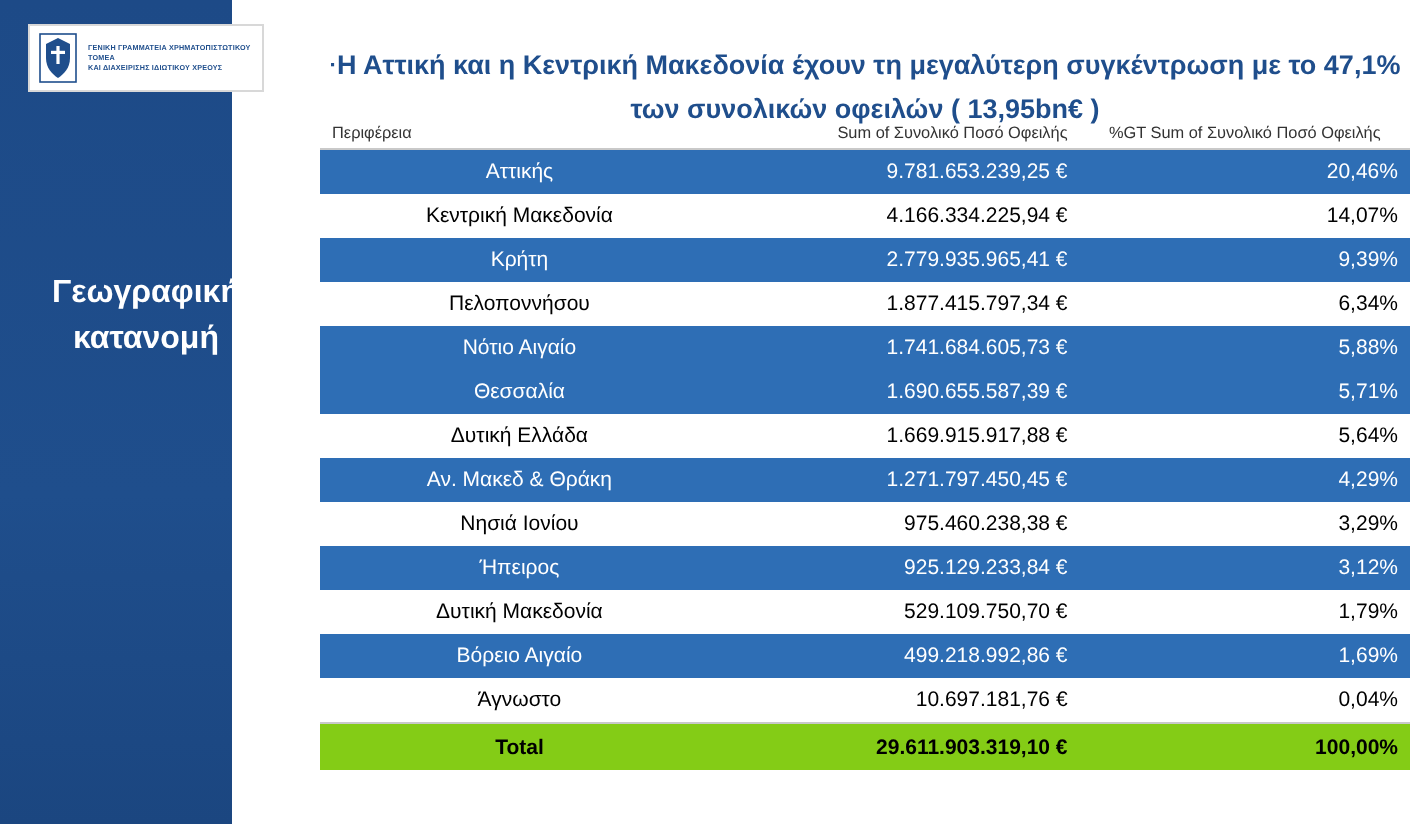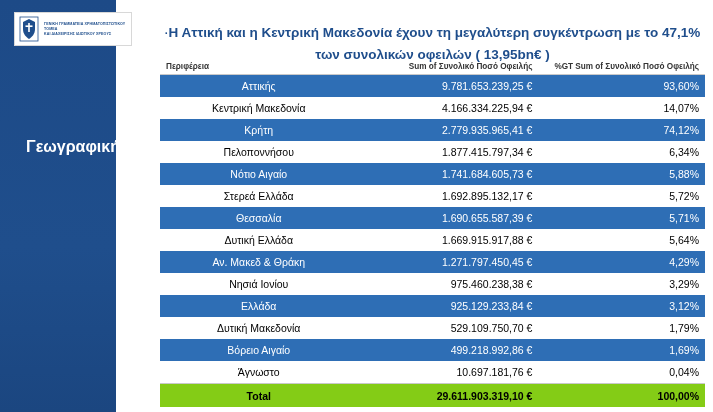--- a/index.html
+++ b/index.html
@@ -89,31 +89,31 @@
     top: 62px;
     width: 545px;
   }
   table.report {
     border-collapse: collapse;
     width: 100%;
     font-size: 10.5px;
     color: #000000;
   }
   table.report th {
-    font-weight: bold;
+    font-weight: normal;
     font-size: 8.2px;
     color: #333333;
     padding: 0 6px 3px 6px;
     border-bottom: 1px solid #c9c9c9;
     white-space: nowrap;
     margin-top: 48px;
   }
   table.report th.c-region { text-align: left; width: 208px; }
   table.report th.c-sum    { text-align: right; width: 180px; }
-  table.report th.c-pct    { text-align: right; width: 157px; }
+  table.report th.c-pct    { width: 157px; }
 
   table.report td {
     padding: 2px 6px;
     height: 18px;
     line-height: 15px;
     white-space: nowrap;
   }
   td.c-region { text-align: center; }
   td.c-sum    { text-align: right; }
   td.c-pct    { text-align: right; }
@@ -147,67 +147,63 @@
       <rect x="6.5" y="9.4" width="7" height="1.6" fill="#ffffff"></rect>
     </svg>
     <div>
       <div class="logo-text">ΓΕΝΙΚΗ ΓΡΑΜΜΑΤΕΙΑ ΧΡΗΜΑΤΟΠΙΣΤΩΤΙΚΟΥ ΤΟΜΕΑ</div>
       <div class="logo-text">ΚΑΙ ΔΙΑΧΕΙΡΙΣΗΣ ΙΔΙΩΤΙΚΟΥ ΧΡΕΟΥΣ</div>
     </div>
   </div>
 
   <div class="panel-title">
     <div>Γεωγραφική</div>
+    <div>κατανομή</div>
   </div>
 </div>
 
 <div class="headline">
   <span class="lead">·</span><span>Η Αττική και η Κεντρική Μακεδονία  έχουν τη μεγαλύτερη συγκέντρωση με το 47,1% των συνολικών οφειλών ( 13,95bn€ )</span>
 </div>
 
 <div class="table-wrap">
   <table class="report">
     <thead>
       <tr>
         <th class="c-region">Περιφέρεια</th>
         <th class="c-sum">Sum of Συνολικό Ποσό Οφειλής</th>
         <th class="c-pct">%GT Sum of Συνολικό Ποσό Οφειλής</th>
       </tr>
     </thead>
     <tbody>
       <tr class="hl">
         <td class="c-region">Αττικής</td>
         <td class="c-sum">9.781.653.239,25 €</td>
-        <td class="c-pct">93,60%</td>
+        <td class="c-pct">20,46%</td>
       </tr>
       <tr class="plain">
         <td class="c-region">Κεντρική Μακεδονία</td>
         <td class="c-sum">4.166.334.225,94 €</td>
         <td class="c-pct">14,07%</td>
       </tr>
       <tr class="hl">
         <td class="c-region">Κρήτη</td>
         <td class="c-sum">2.779.935.965,41 €</td>
-        <td class="c-pct">74,12%</td>
+        <td class="c-pct">9,39%</td>
       </tr>
       <tr class="plain">
         <td class="c-region">Πελοποννήσου</td>
         <td class="c-sum">1.877.415.797,34 €</td>
         <td class="c-pct">6,34%</td>
       </tr>
       <tr class="hl">
         <td class="c-region">Νότιο Αιγαίο</td>
         <td class="c-sum">1.741.684.605,73 €</td>
         <td class="c-pct">5,88%</td>
       </tr>
-      <tr class="plain">
-        <td class="c-region">Στερεά Ελλάδα</td>
-        <td class="c-sum">1.692.895.132,17 €</td>
-        <td class="c-pct">5,72%</td>
-      </tr>
       <tr class="hl">
         <td class="c-region">Θεσσαλία</td>
         <td class="c-sum">1.690.655.587,39 €</td>
         <td class="c-pct">5,71%</td>
       </tr>
       <tr class="plain">
         <td class="c-region">Δυτική Ελλάδα</td>
         <td class="c-sum">1.669.915.917,88 €</td>
         <td class="c-pct">5,64%</td>
       </tr>
@@ -215,21 +211,21 @@
         <td class="c-region">Αν. Μακεδ &amp; Θράκη</td>
         <td class="c-sum">1.271.797.450,45 €</td>
         <td class="c-pct">4,29%</td>
       </tr>
       <tr class="plain">
         <td class="c-region">Νησιά Ιονίου</td>
         <td class="c-sum">975.460.238,38 €</td>
         <td class="c-pct">3,29%</td>
       </tr>
       <tr class="hl">
-        <td class="c-region">Ελλάδα</td>
+        <td class="c-region">Ήπειρος</td>
         <td class="c-sum">925.129.233,84 €</td>
         <td class="c-pct">3,12%</td>
       </tr>
       <tr class="plain">
         <td class="c-region">Δυτική Μακεδονία</td>
         <td class="c-sum">529.109.750,70 €</td>
         <td class="c-pct">1,79%</td>
       </tr>
       <tr class="hl">
         <td class="c-region">Βόρειο Αιγαίο</td>

